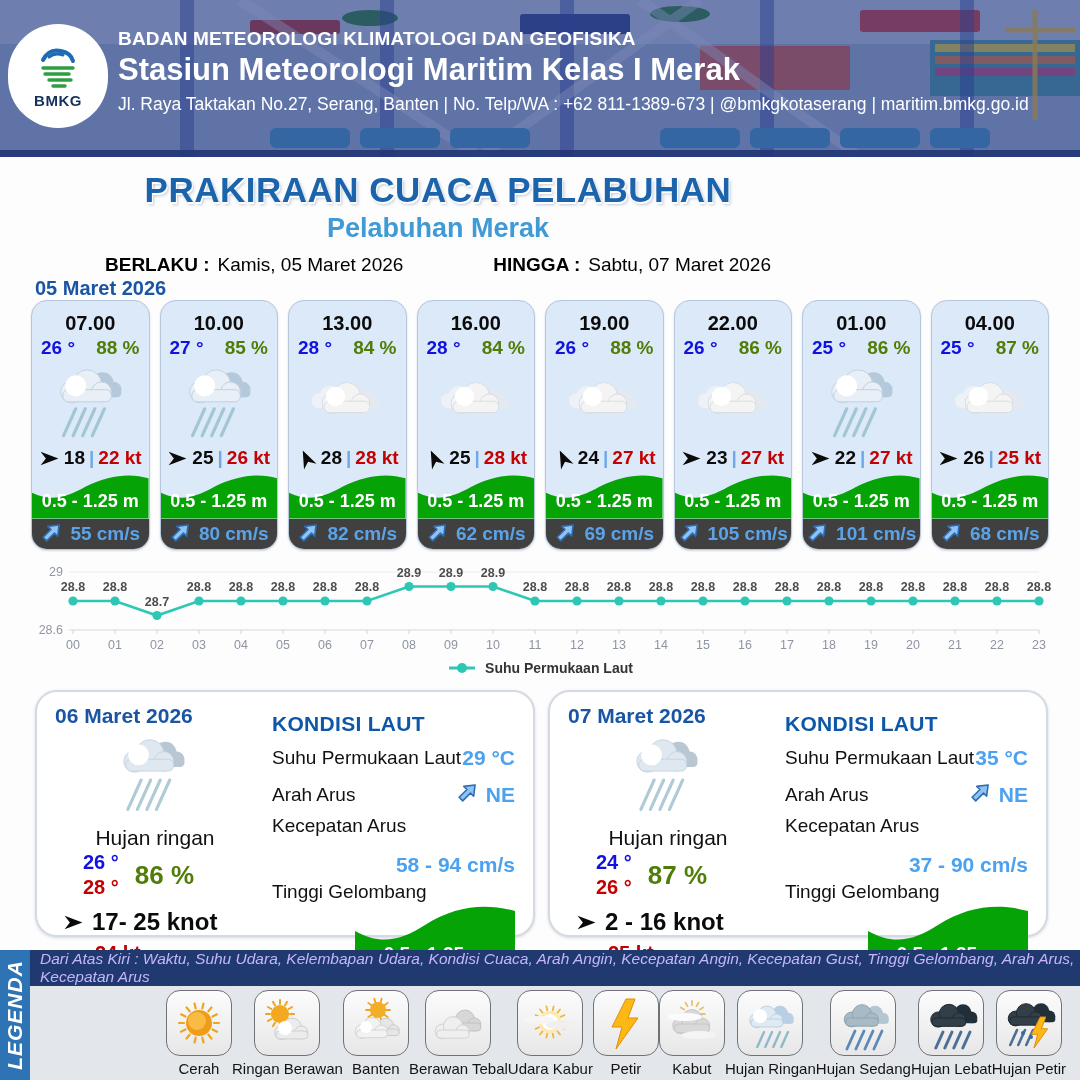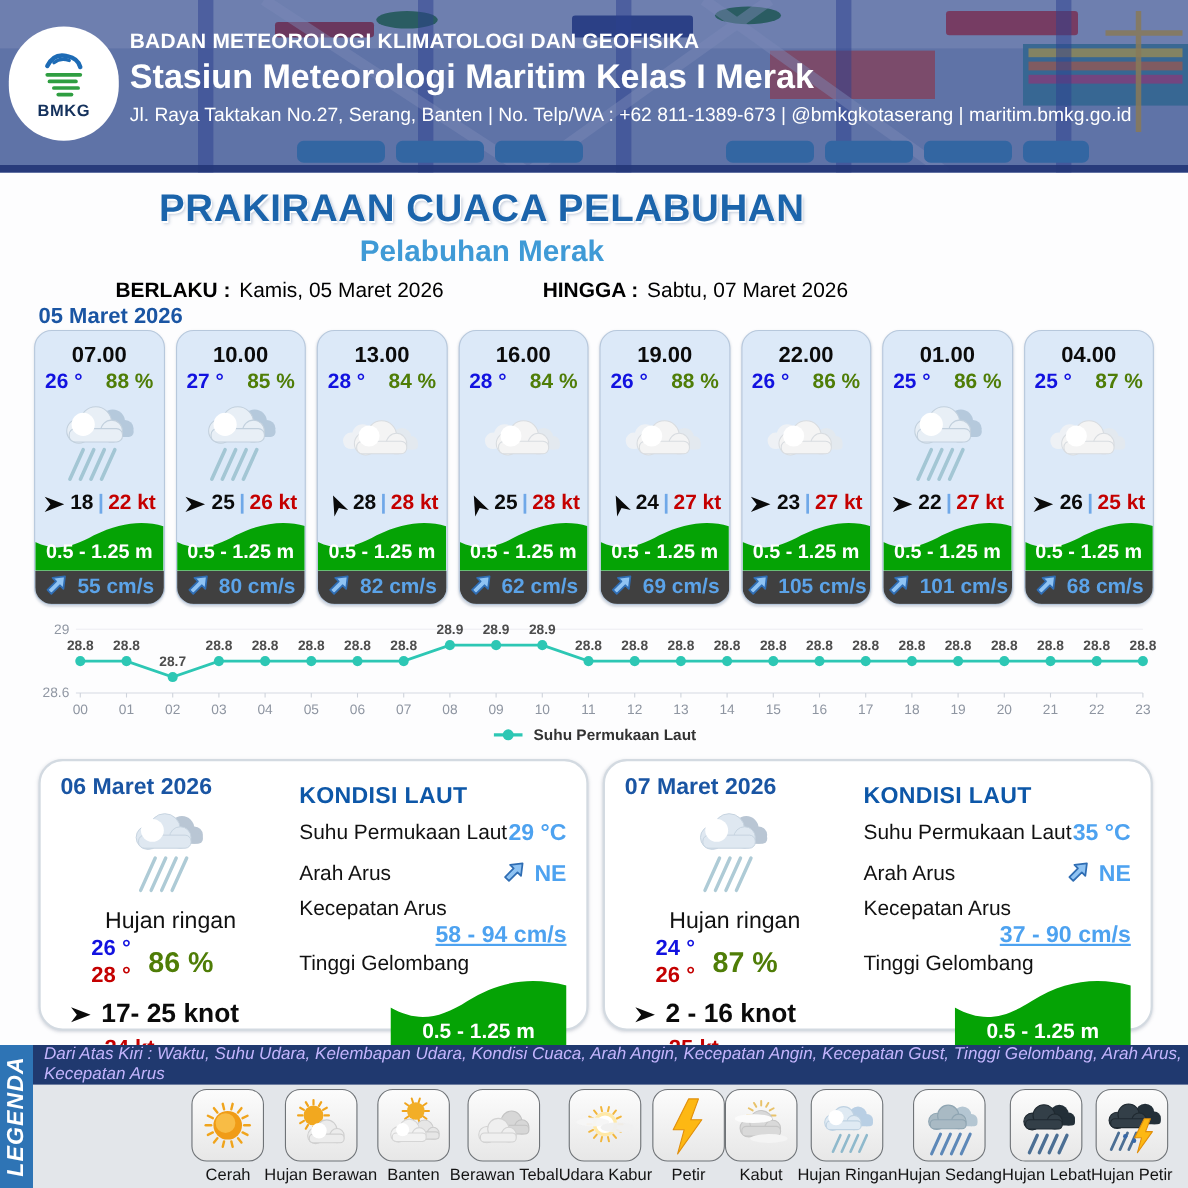--- a/index.html
+++ b/index.html
@@ -70,21 +70,21 @@
   .p-tmax { color:#c40000; font-size:20px; font-weight:bold; }
   .p-hum { color:#4f7d07; font-size:26px; font-weight:bold; }
   .p-wind { display:flex; align-items:center; gap:8px; margin:8px 0 0 8px; font-size:24px; font-weight:bold; color:#0b0b0b; }
   .p-gust { color:#c40000; font-size:20px; font-weight:bold; margin:6px 0 0 40px; }
   .p-right { position:absolute; left:235px; top:20px; right:18px; }
   .p-sea-head { font-size:21px; font-weight:bold; color:#0d57a8; letter-spacing:.3px; }
   .sea-row { display:flex; justify-content:space-between; align-items:center; margin-top:10px; }
   .sea-label { font-size:19px; color:#111; }
   .sea-val { color:#4da2f0; font-size:21px; font-weight:bold; display:flex; align-items:center; gap:6px; }
   .sea-val svg { width:24px; height:24px; }
-  .sea-val-line { text-align:right; color:#4da2f0; font-size:21px; font-weight:bold; margin-top:0;text-decoration:underline; }
+  .sea-val-line { text-align:right; color:#4da2f0; font-size:21px; font-weight:bold; margin-top:16px; }
   .p-waveband { position:relative; width:160px; height:76px; margin-left:auto; margin-top:-2px; }
   .p-waveband svg { position:absolute; inset:0; width:100%; height:100%; }
   .p-waveband span { position:absolute; left:0; right:0; bottom:12px; text-align:center; color:#fff; font-size:19px; font-weight:bold; }
 
   
   .legend-band { position:absolute; top:950px; left:0; width:1080px; height:130px; background:#e3e6ea; }
   .legend-strip { position:absolute; left:0; top:0; width:30px; height:130px; background:#2e74b5; }
   .legend-strip span { position:absolute; left:50%; top:50%; transform:translate(-50%,-50%) rotate(-90deg);
     color:#fff; font-weight:bold; font-style:italic; font-size:21px; letter-spacing:1px; white-space:nowrap; }
   .legend-desc { position:absolute; left:30px; top:0; width:1050px; height:36px; background:#20396f;
@@ -911,21 +911,21 @@
               <circle cx="21" cy="19" r="9" fill="#f2a81f"></circle>
               <g fill="#ececec" stroke="#cfcfcf" stroke-width="1">
   <circle cx="22.92" cy="37.44" r="7.199999999999999"></circle>
                 <circle cx="33" cy="32.4" r="9.36"></circle>
   <circle cx="42.36" cy="37.44" r="6.4799999999999995"></circle>
                 <rect x="17.16" y="36" width="31.68" height="7.92" rx="3.5999999999999996"></rect>
               </g>
               <circle cx="26" cy="33" r="7" fill="#ffffff"></circle>
             </svg>
           </div>
-    <div class="lg-label">Hujan Berawan</div>
+    <div class="lg-label">Ringan Berawan</div>
   </div>
 
   <div class="lg-item">
     <div class="lg-box">
             <svg viewBox="0 0 56 56" xmlns="http://www.w3.org/2000/svg">
               <line x1="38.0" y1="15.0" x2="42.0" y2="15.0" stroke="#f0a41c" stroke-width="1.8" stroke-linecap="round"></line>
               <line x1="36.5" y1="19.7" x2="39.7" y2="22.1" stroke="#f0a41c" stroke-width="1.8" stroke-linecap="round"></line>
               <line x1="32.5" y1="22.6" x2="33.7" y2="26.4" stroke="#f0a41c" stroke-width="1.8" stroke-linecap="round"></line>
               <line x1="27.5" y1="22.6" x2="26.3" y2="26.4" stroke="#f0a41c" stroke-width="1.8" stroke-linecap="round"></line>
               <line x1="23.5" y1="19.7" x2="20.3" y2="22.1" stroke="#f0a41c" stroke-width="1.8" stroke-linecap="round"></line>

